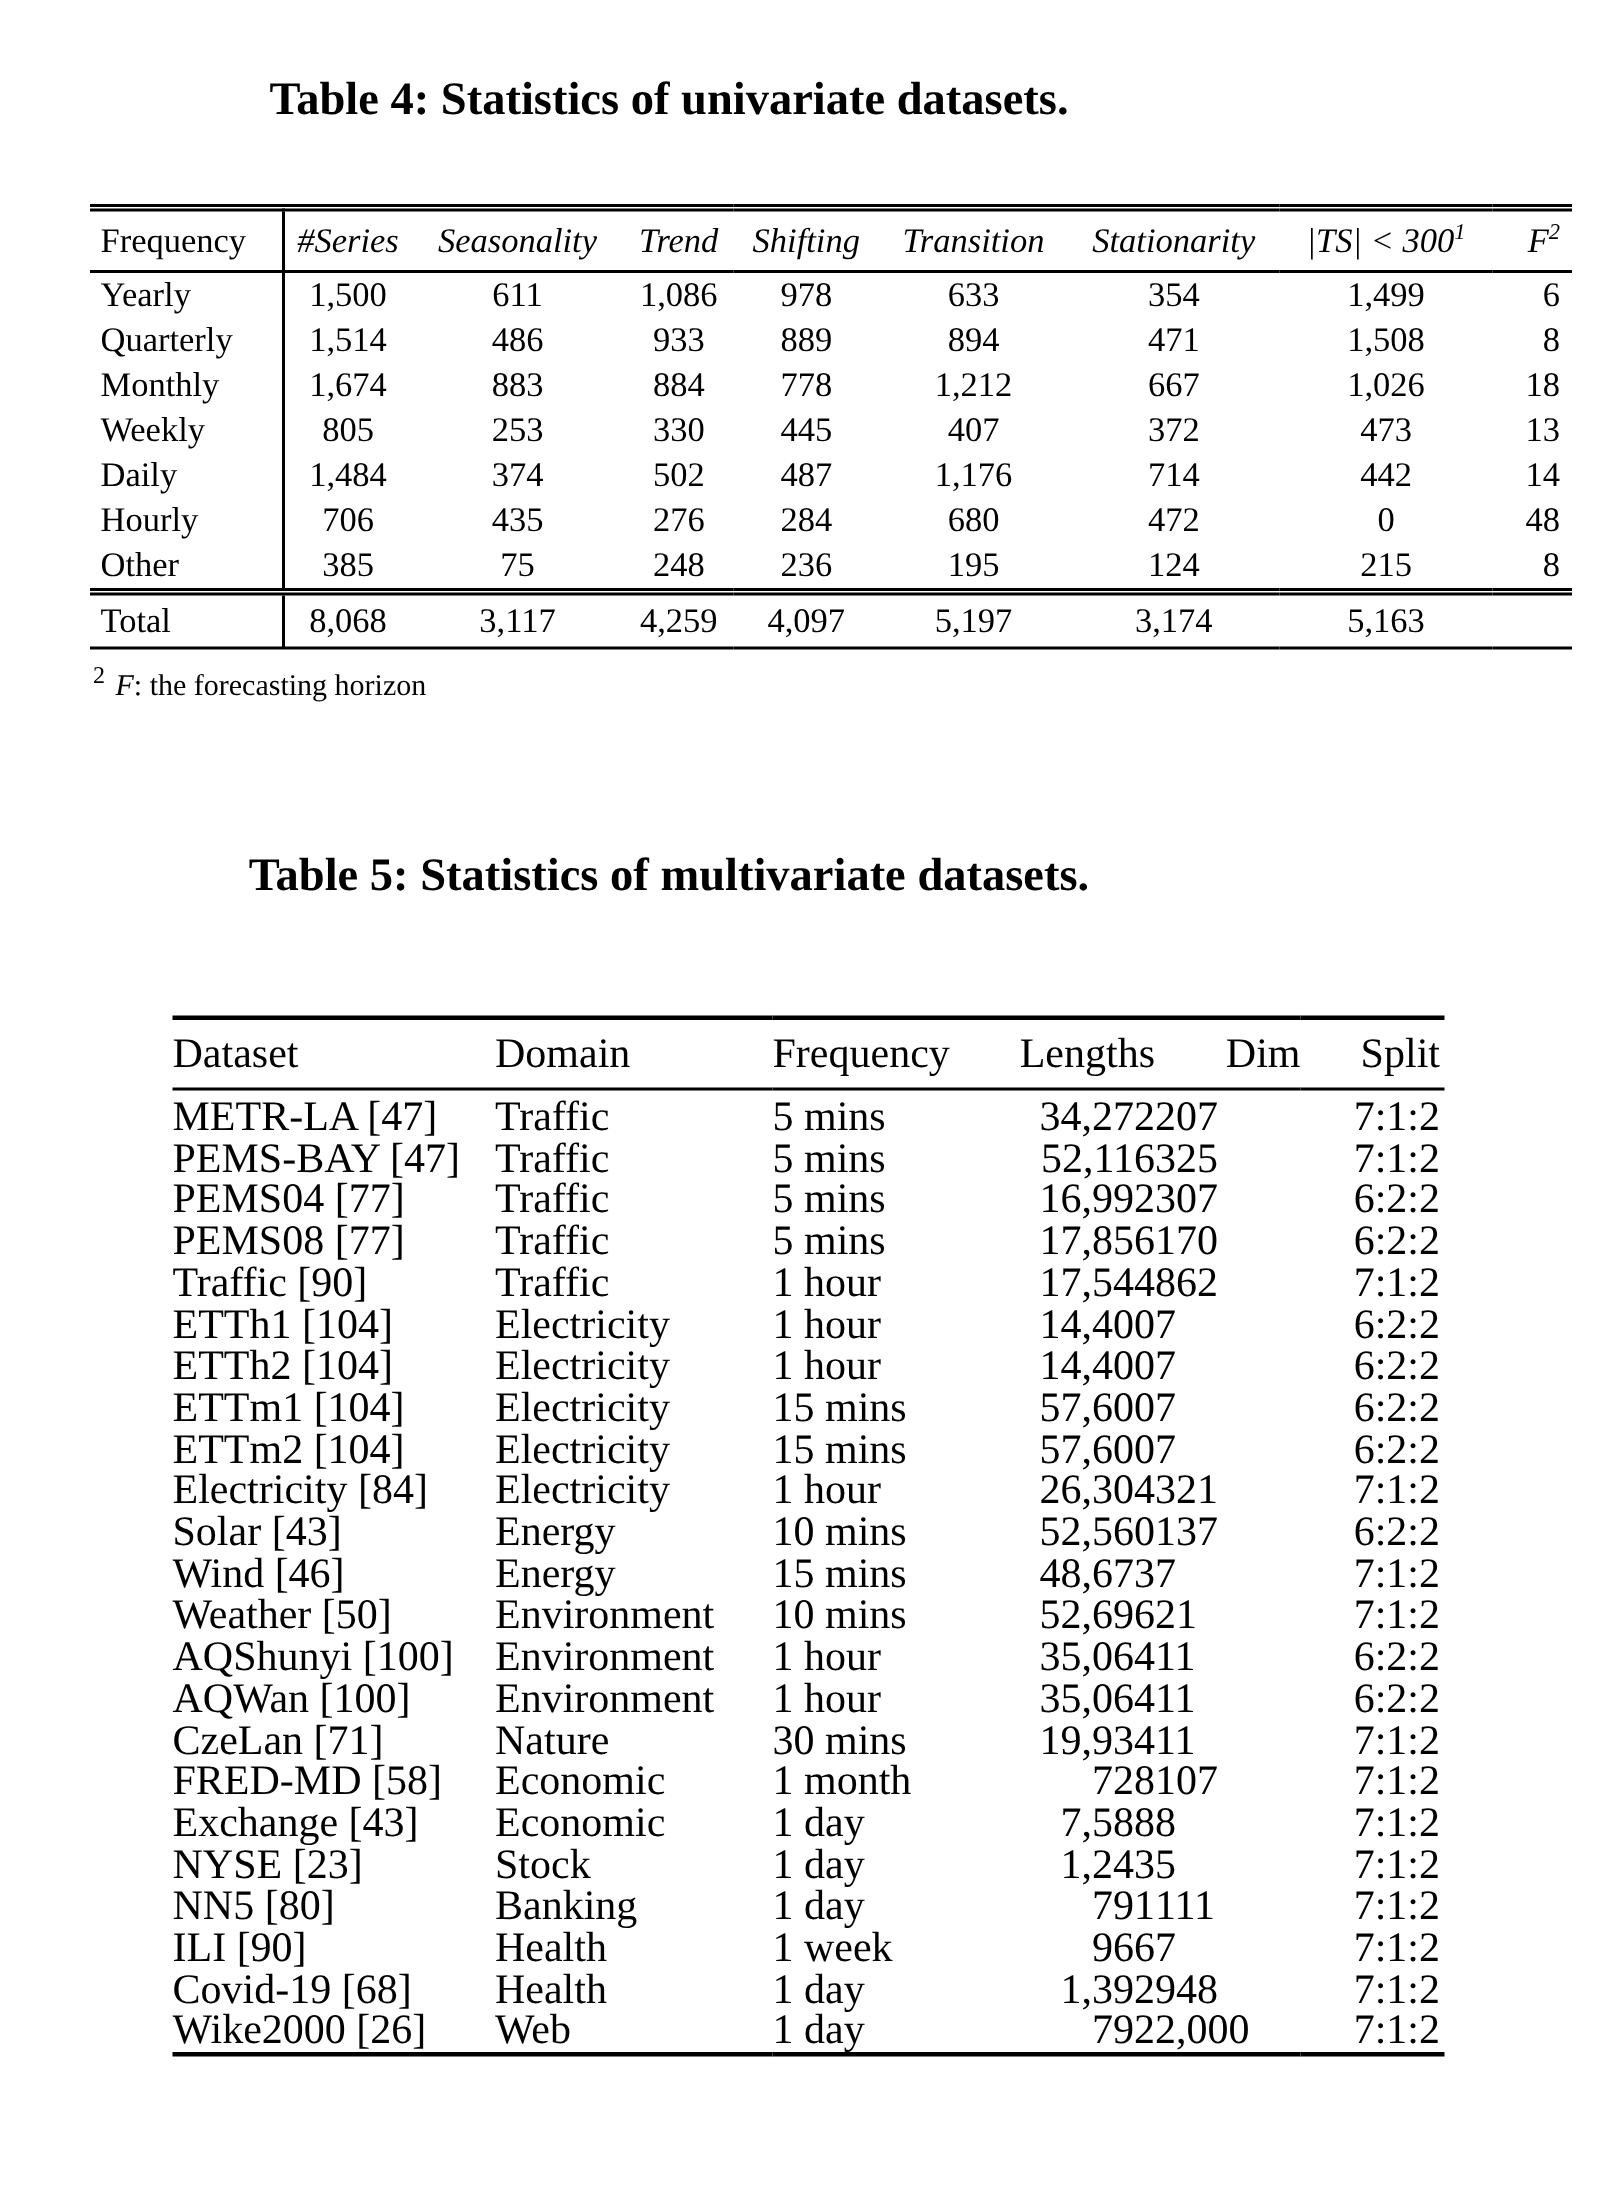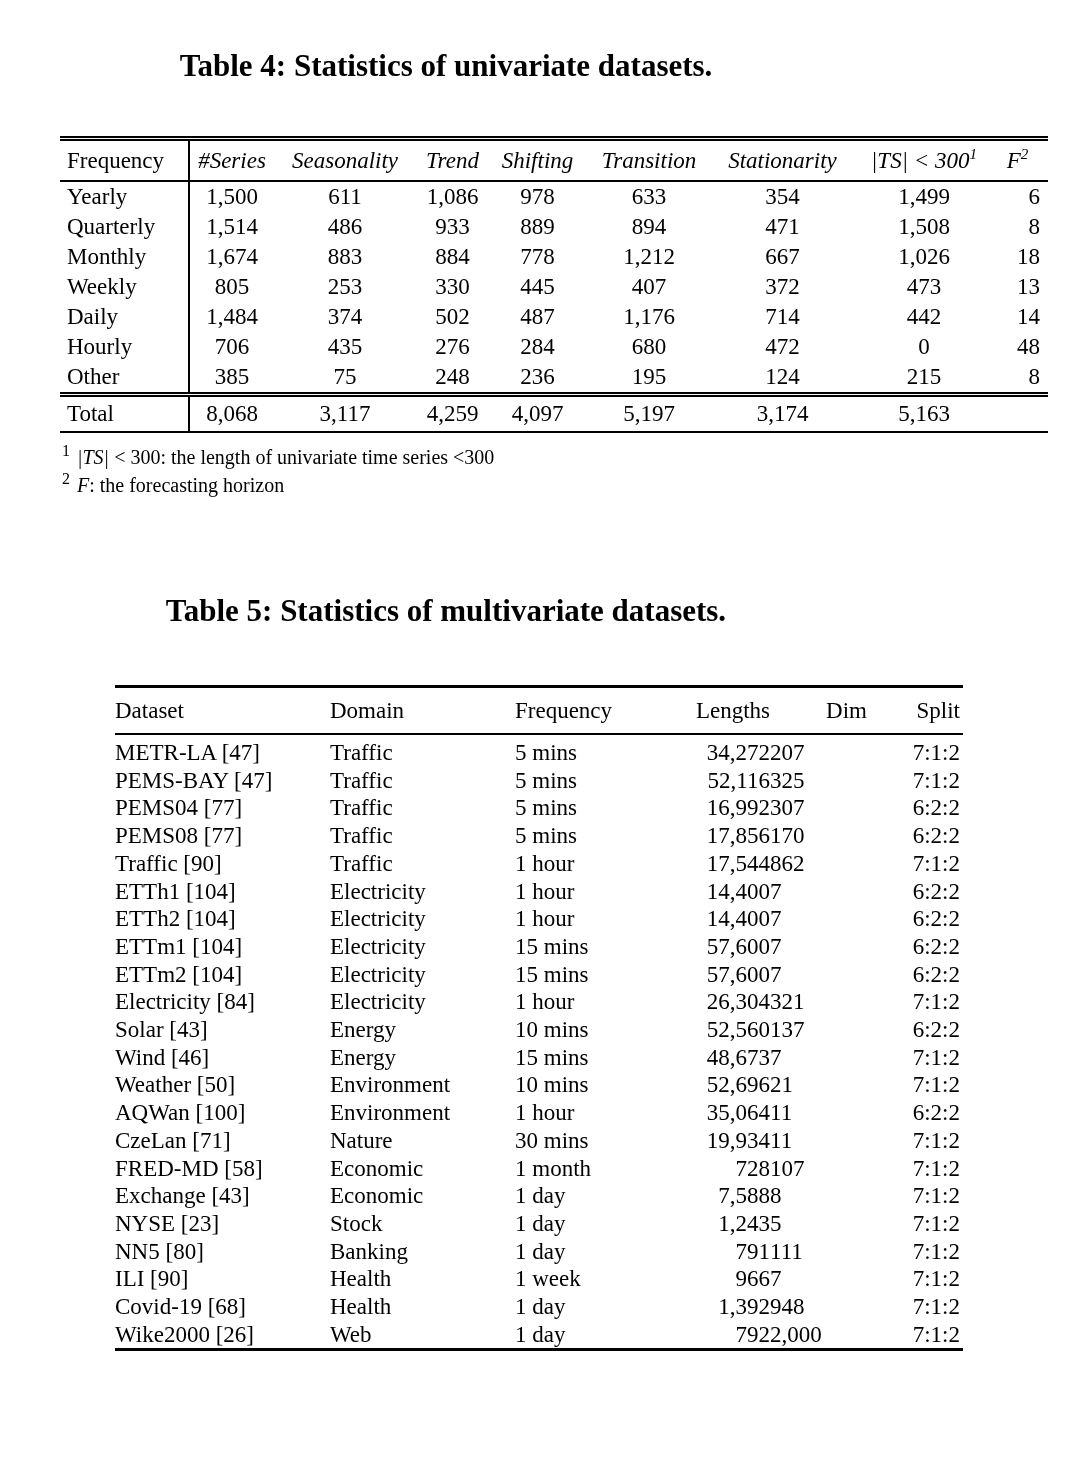--- a/index.html
+++ b/index.html
@@ -30,38 +30,38 @@
   .t4 th, .t4 td { padding: 0; font-weight: normal; white-space: nowrap; }
   .t4 thead th {
     font-style: italic; text-align: center;
     height: 39px; vertical-align: middle;
     border-bottom: 2px solid #000;
   }
   .t4 thead th.roman { font-style: normal; }
   .t4 tbody td { text-align: center; height: 30px; line-height: 30px; }
   .t4 .c0 { text-align: left; padding-left: 7px; border-right: 2px solid #000; }
   .t4 .c8 { text-align: right; padding-right: 8px; }
-  .t4 thead th.c8 { text-align: center; }
+  .t4 thead th.c8 { text-align: right; }
   .t4 .c0.c0h { text-align: left; }
   .t4 tbody.total td { border-top: 5px double #000; height: 34px; line-height: 34px; }
   .t4 .c1 { width: 84px; }  .t4 .c2 { width: 142px; } .t4 .c3 { width: 73px; }
   .t4 .c4 { width: 97px; }  .t4 .c5 { width: 126px; text-align: center; } .t4 .c6 { width: 141px; }
   .t4 .c7 { width: 142px; } .t4 .c8 { width: 45px; }  .t4 .c0 { width: 121px; }
   sup { font-size: 15px; line-height: 0; }
 
   
   .footnotes { margin: 10px 0 0 62px; font-size: 20px; }
   .footnote { line-height: 28px; }
   .footnote sup { font-size: 16px; margin-right: 7px; }
   .footnote .lead { font-style: italic; }
 
   
   .t5 {
-    margin: 56px 0 0 115px; width: 845px;
-    font-size: 23px;
+    margin: 76px 0 0 115px; width: 845px;
+    font-size: 28px;
     border-top: 3px solid #000;
     border-bottom: 3px solid #000;
   }
   .t5 th, .t5 td { padding: 0; font-weight: normal; white-space: nowrap; }
   .t5 thead th {
     text-align: left; height: 45px; vertical-align: middle;
     border-bottom: 2px solid #000;
   }
   .t5 tbody td { height: 27.7px; line-height: 27.7px; }
   .t5 .c0 { width: 215px; text-align: left; }
@@ -182,21 +182,20 @@
           <td class="c4">4,097</td>
           <td class="c5">5,197</td>
           <td class="c6">3,174</td>
           <td class="c7">5,163</td>
           <td class="c8"></td>
         </tr>
     </tbody>
   </table>
 
   <div class="footnotes">
-      <div class="footnote"><sup>1</sup><span class="lead">|TS|</span><span> &lt; 300: the length of univariate time series &lt;300</span></div>
       <div class="footnote"><sup>2</sup><span class="lead">F</span><span>: the forecasting horizon</span></div>
     </div>
 
   <h2 class="tbl-title" id="title5">Table 5: Statistics of multivariate datasets.</h2>
 
   <table class="t5">
     <thead>
       <tr>
           <th class="c0">Dataset</th>
           <th class="c1">Domain</th>
@@ -305,20 +304,28 @@
         </tr>
         <tr>
           <td class="c0">Weather [50]</td>
           <td class="c1">Environment</td>
           <td class="c2">10 mins</td>
           <td class="c3">52,696</td>
           <td class="c4">21</td>
           <td class="c5">7:1:2</td>
         </tr>
         <tr>
+          <td class="c0">AQShunyi [100]</td>
+          <td class="c1">Environment</td>
+          <td class="c2">1 hour</td>
+          <td class="c3">35,064</td>
+          <td class="c4">11</td>
+          <td class="c5">6:2:2</td>
+        </tr>
+        <tr>
           <td class="c0">AQWan [100]</td>
           <td class="c1">Environment</td>
           <td class="c2">1 hour</td>
           <td class="c3">35,064</td>
           <td class="c4">11</td>
           <td class="c5">6:2:2</td>
         </tr>
         <tr>
           <td class="c0">CzeLan [71]</td>
           <td class="c1">Nature</td>

